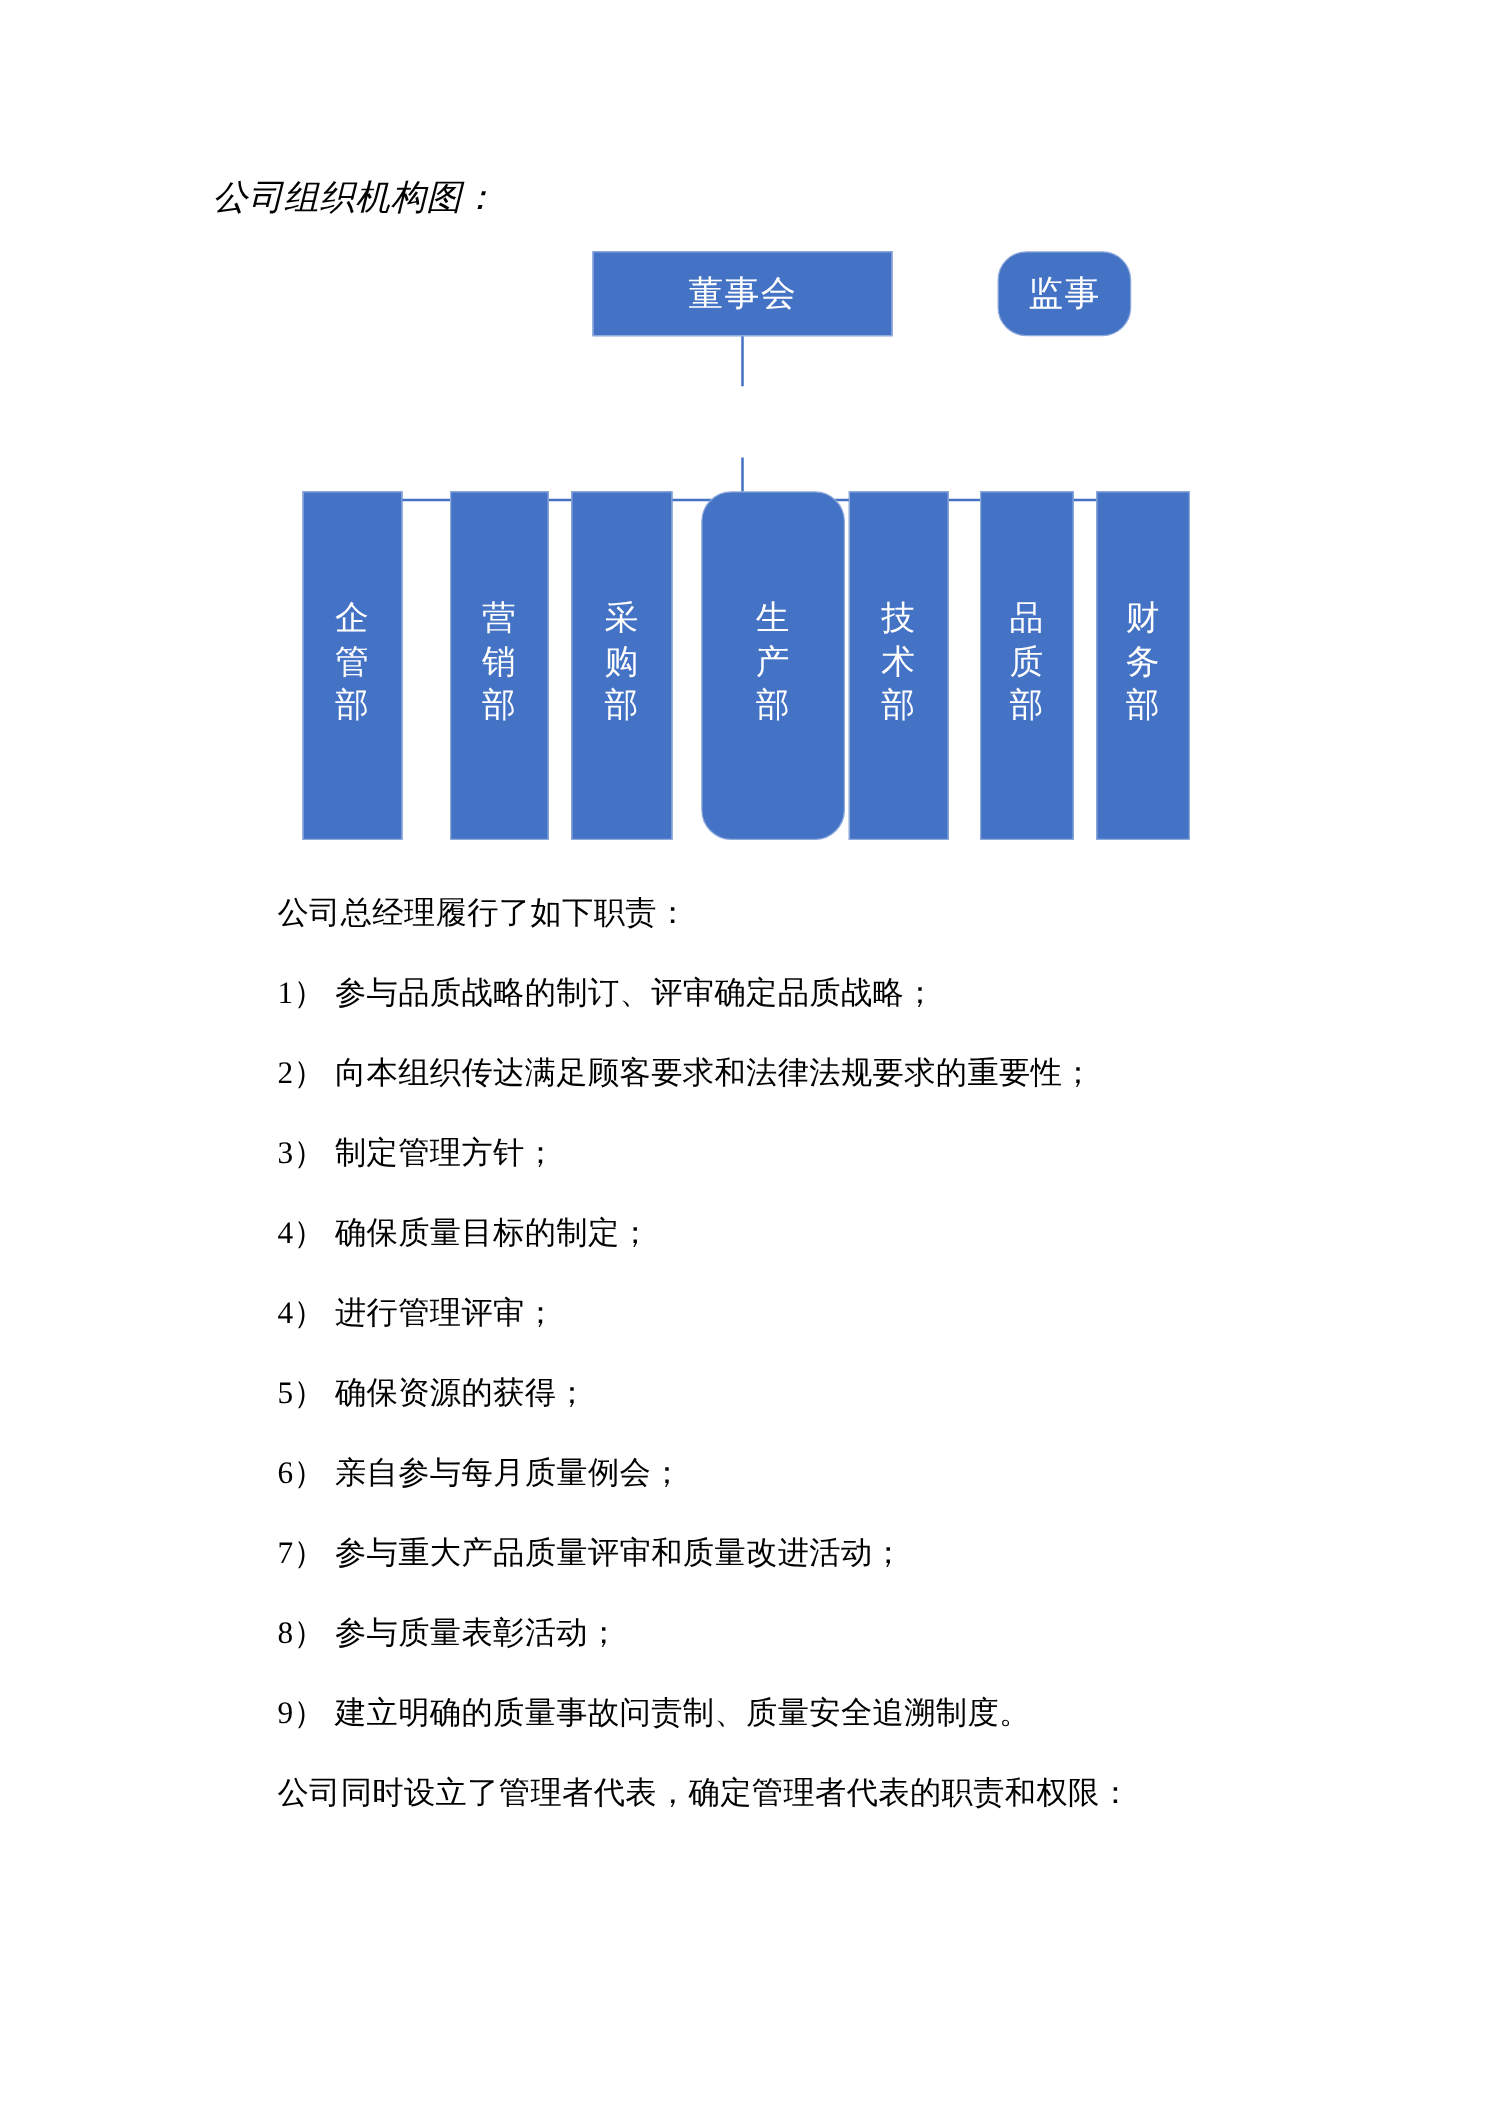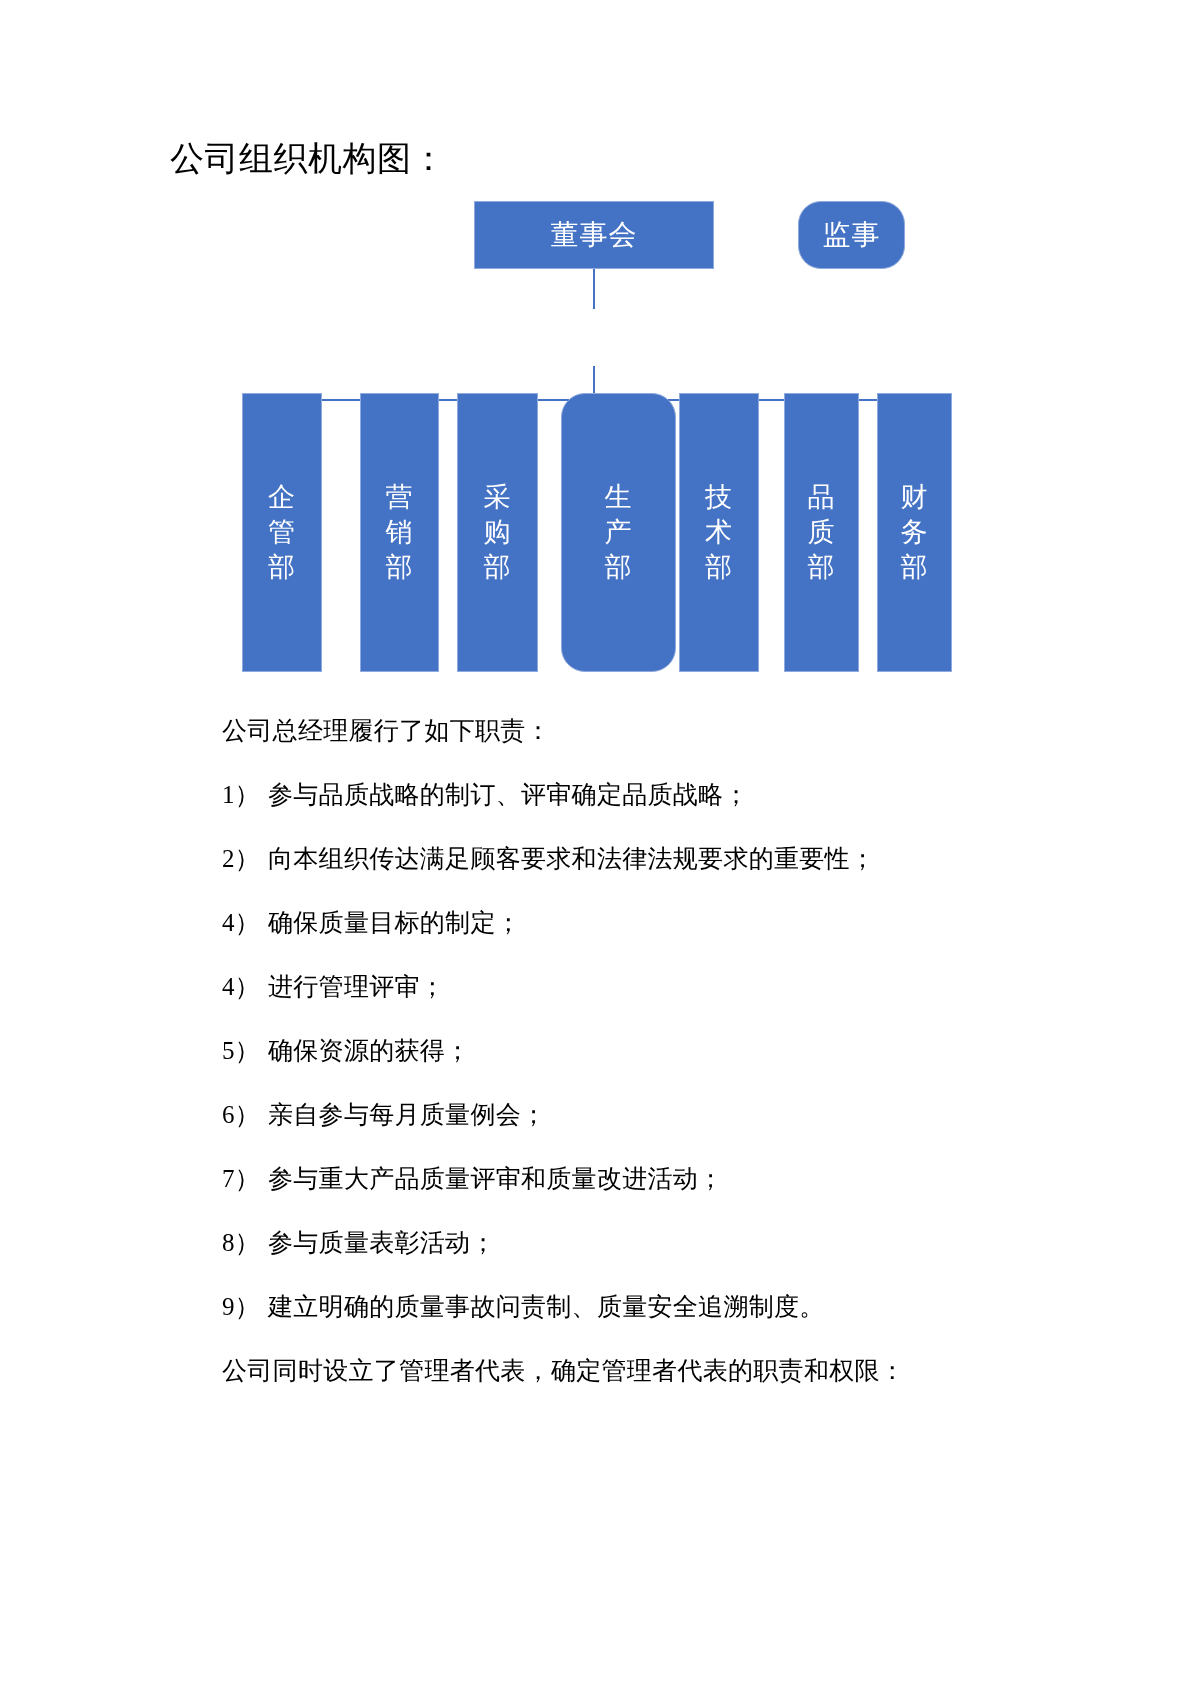--- a/index.html
+++ b/index.html
@@ -21,42 +21,43 @@
     left: 0; top: 0;
     width: 1190px;
     height: 1683px;
   }
 
   
   .doc-heading {
     position: absolute;
     left: 170px;
     top: 142px;
-    font-size: 34px;
+    font-size: 28px;
     line-height: 34px;
     letter-spacing: 0.5px;
     white-space: nowrap;
+    font-style: italic;
   }
 
   
   .orgchart {
     position: absolute;
     left: 0;
     top: 0;
     width: 1190px;
     height: 700px;
   }
 
   .node {
     position: absolute;
     background: #4472C4;
     border: 1px solid #8FAADC;
     box-sizing: border-box;
     color: #ffffff;
-    font-family: Liberation Sans, sans-serif;
+    font-family: Liberation Mono, monospace;
     display: flex;
     align-items: center;
     justify-content: center;
     text-align: center;
     letter-spacing: 1px;
   }
 
   .node-board {
     left: 474px;
     top: 201px;
@@ -202,20 +203,21 @@
         </div>
       </div>
   </div>
 
   <div class="body-text">
     <p class="para">公司总经理履行了如下职责：</p>
 
     <div id="duty-list">
         <p class="list-item"><span class="num">1）</span><span>参与品质战略的制订、评审确定品质战略；</span></p>
         <p class="list-item"><span class="num">2）</span><span>向本组织传达满足顾客要求和法律法规要求的重要性；</span></p>
+        <p class="list-item"><span class="num">3）</span><span>制定管理方针；</span></p>
         <p class="list-item"><span class="num">4）</span><span>确保质量目标的制定；</span></p>
         <p class="list-item"><span class="num">4）</span><span>进行管理评审；</span></p>
         <p class="list-item"><span class="num">5）</span><span>确保资源的获得；</span></p>
         <p class="list-item"><span class="num">6）</span><span>亲自参与每月质量例会；</span></p>
         <p class="list-item"><span class="num">7）</span><span>参与重大产品质量评审和质量改进活动；</span></p>
         <p class="list-item"><span class="num">8）</span><span>参与质量表彰活动；</span></p>
         <p class="list-item"><span class="num">9）</span><span>建立明确的质量事故问责制、质量安全追溯制度。</span></p>
       </div>
 
     <p class="para">公司同时设立了管理者代表，确定管理者代表的职责和权限：</p>

